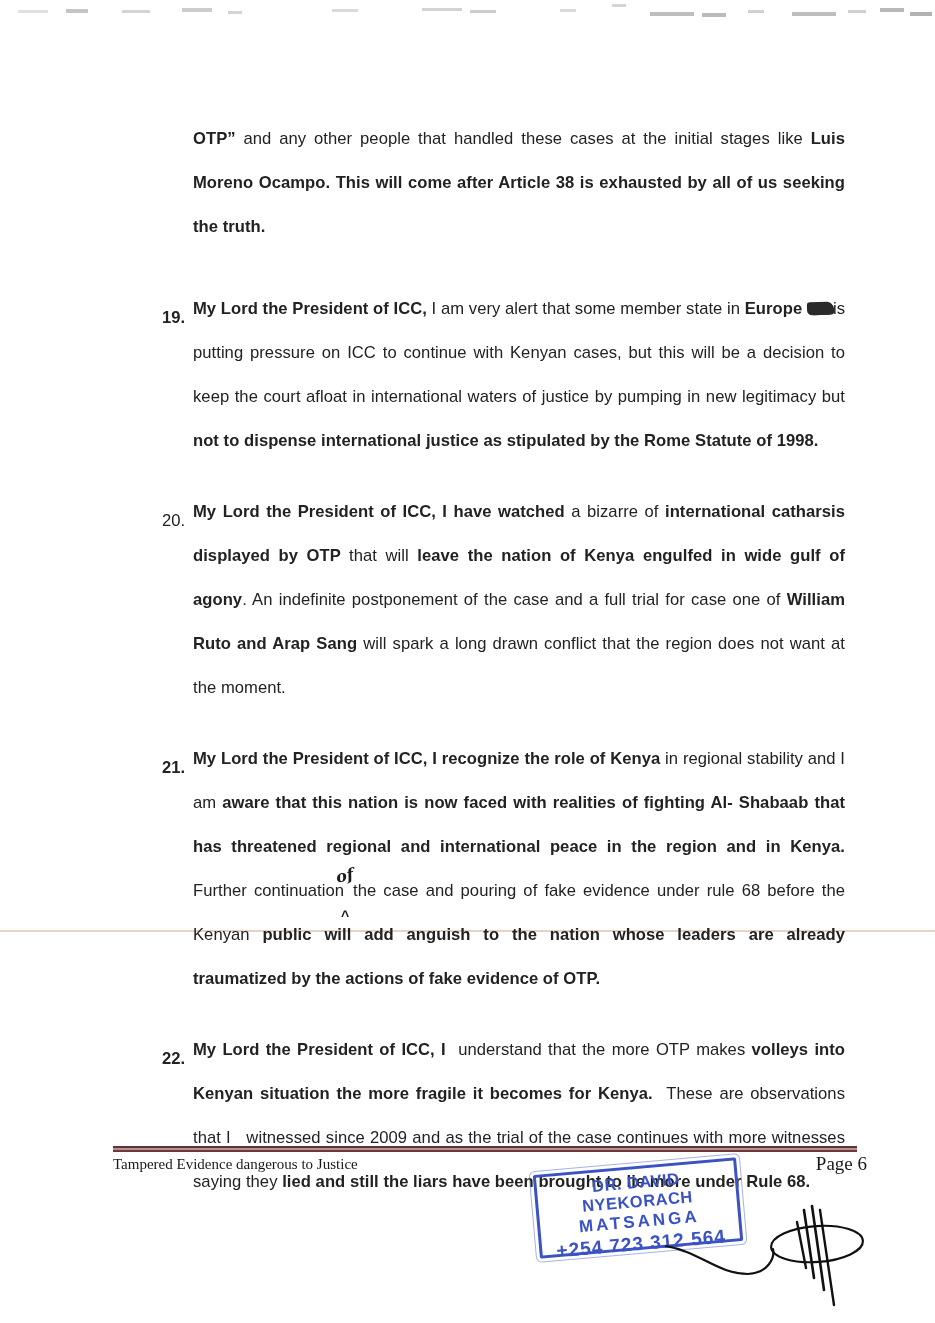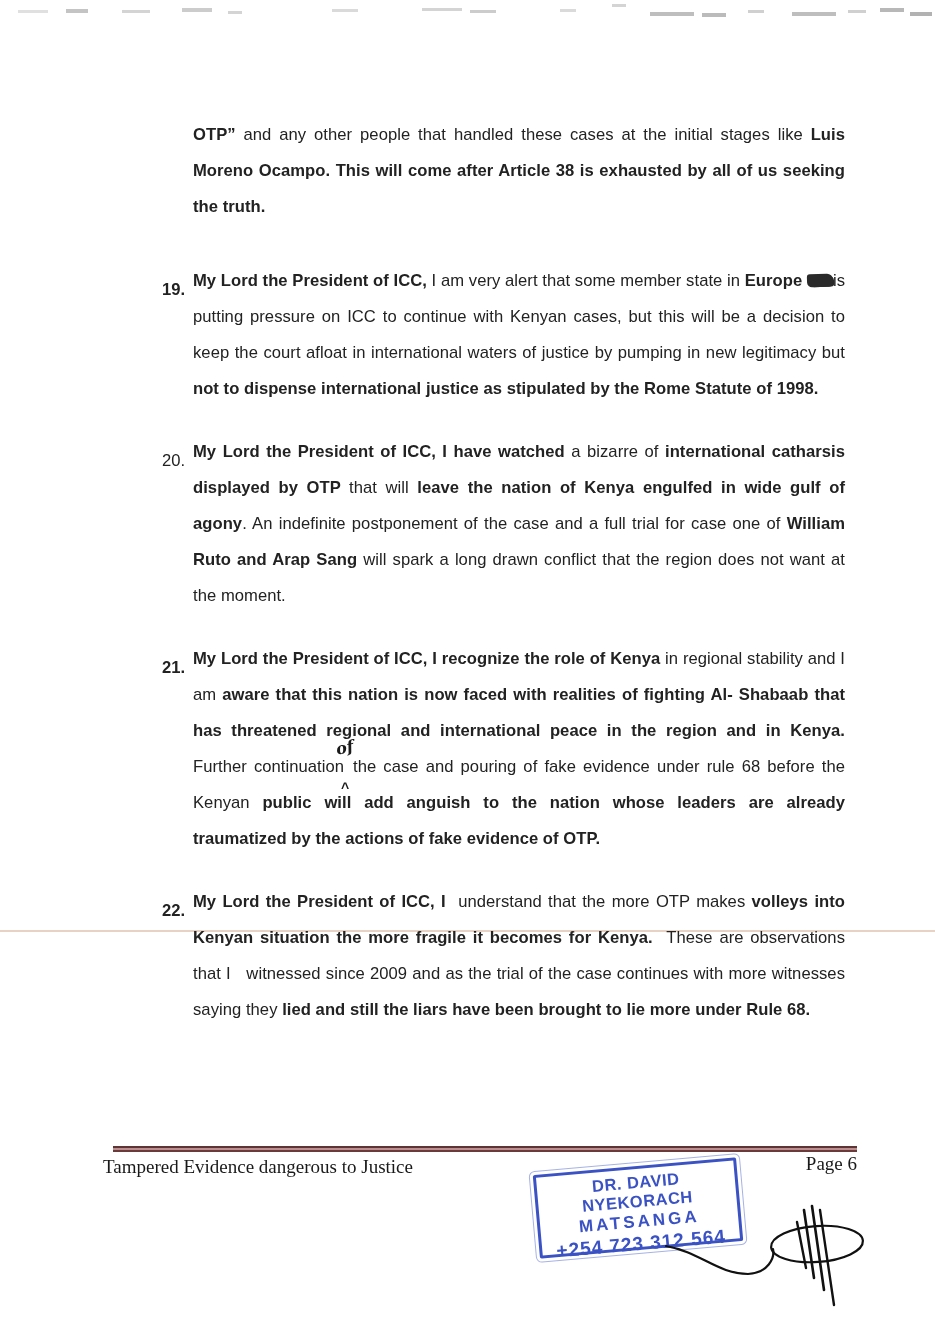--- a/index.html
+++ b/index.html
@@ -15,21 +15,21 @@
 
   
   .scan-line{
     position:absolute; left:0; top:930px; width:935px; height:2px;
     background:rgba(209,166,135,0.5);
   }
 
   
   .doc-body{
     position:absolute; left:193px; top:117px; width:652px;
-    font-size:16.6px; line-height:36px; text-align:justify;
+    font-size:16.6px; line-height:44px; text-align:justify;
     letter-spacing:0.05px;
   }
   .para{ position:relative; margin-bottom:27px; }
   .para:first-child{ margin-bottom:38px; }
   .pnum{ position:absolute; left:-31px; top:9px; }
   .b{ font-weight:bold; }
 
   
   .scribble{
     display:inline-block; width:26px; height:13px;
@@ -49,25 +49,25 @@
     position:absolute; left:-3px; top:15px;
     font-size:14px; font-weight:bold; color:#1a1a1a;
   }
 
   
   .footer-rule{
     position:absolute; left:113px; top:1146px; width:744px; height:6px;
     background:linear-gradient(#5e3434 0 33%, #bb8f8f 33% 62%, #6b3a3a 62% 100%);
   }
   .footer-title{
-    position:absolute; left:103px; top:1156px;
-    font-family:"Liberation Serif", serif; font-size:19px; color:#191919;
+    position:absolute; left:113px; top:1156px;
+    font-family:"Liberation Serif", serif; font-size:15px; color:#191919;
   }
   .footer-page{
-    position:absolute; right:78px; top:1153px;
+    position:absolute; right:68px; top:1153px;
     font-family:"Liberation Serif", serif; font-size:19px; color:#191919;
   }
 
   
   .stamp{
     position:absolute; left:536px; top:1166px; width:204px; height:84px;
     border:3px solid currentColor; border-radius:2px;
     transform:rotate(-5deg); text-align:center;
     outline:1px solid rgba(59,84,198,0.45); outline-offset:3px;
     padding-top:4px; box-sizing:border-box;

